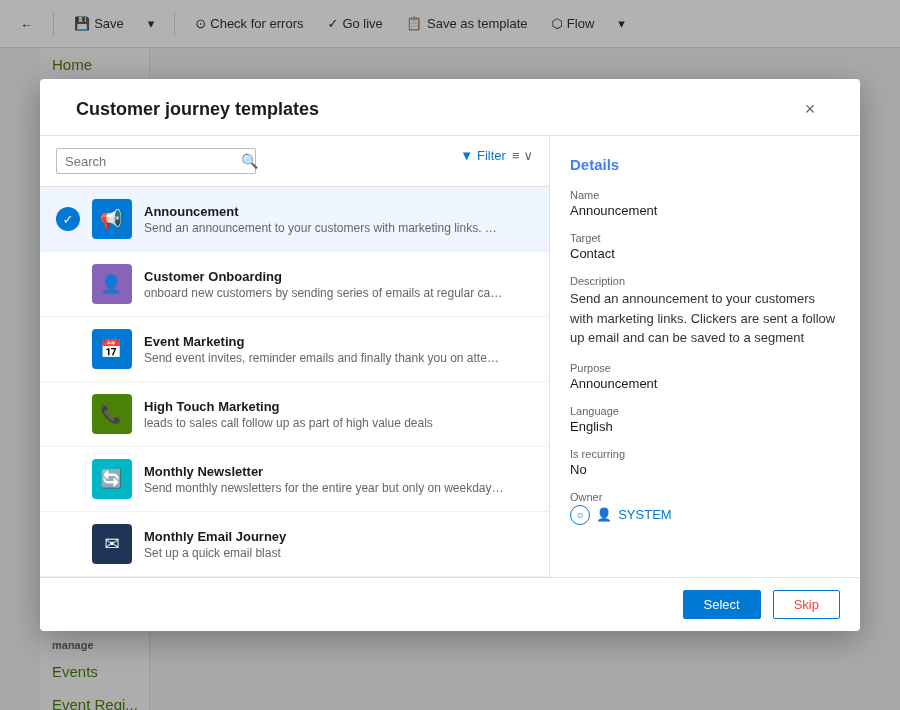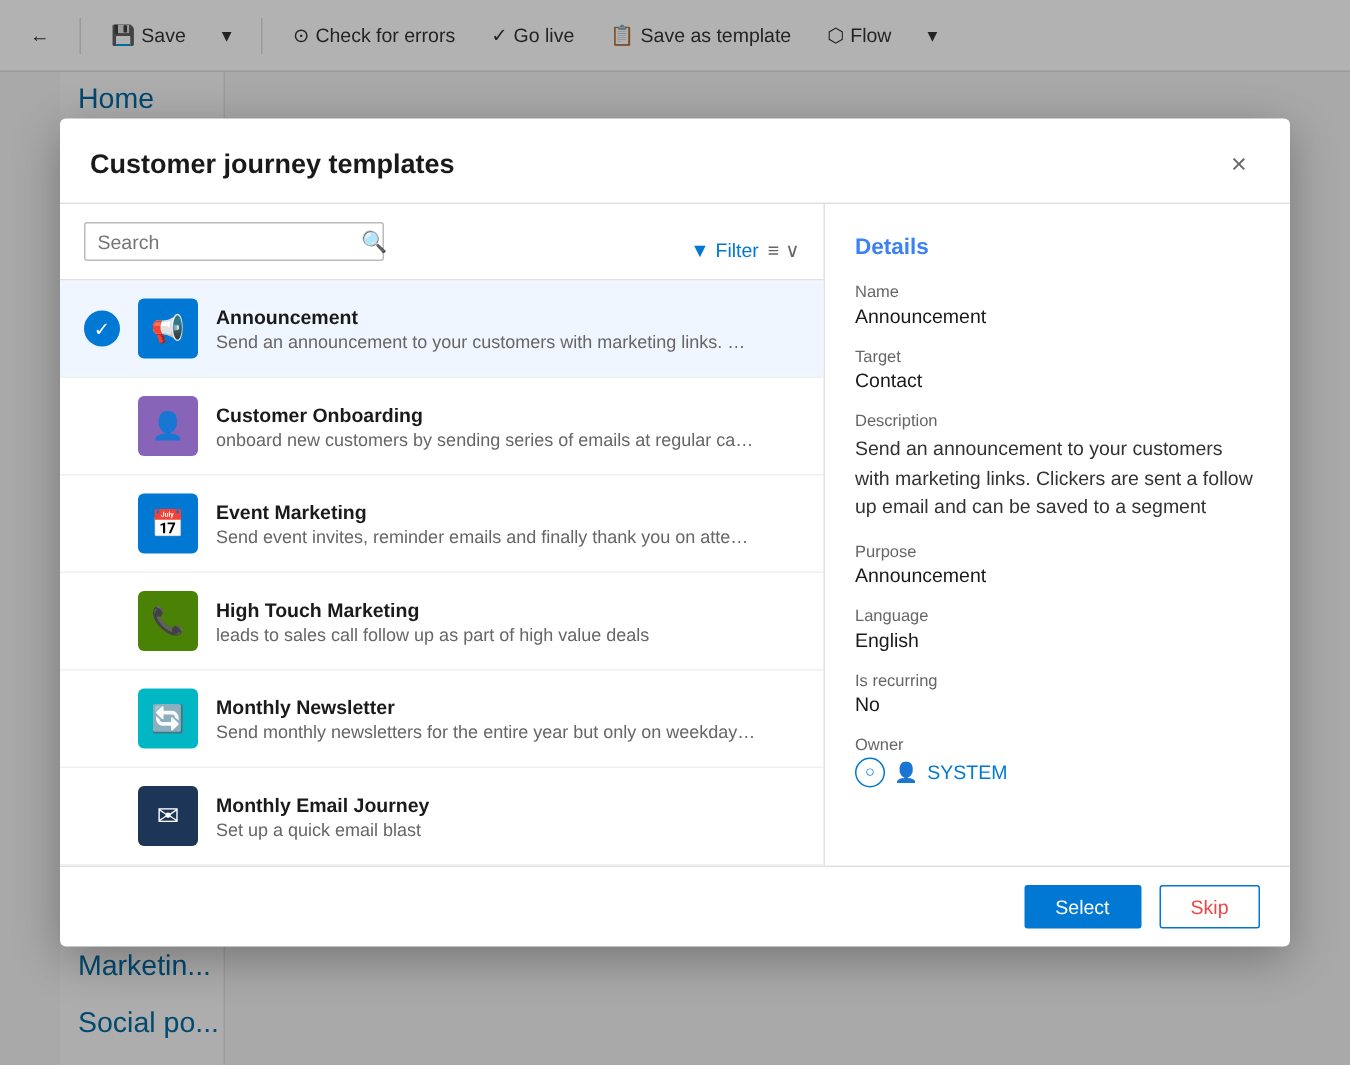--- a/index.html
+++ b/index.html
@@ -55,22 +55,22 @@
       left: 40px;
       width: 110px;
       bottom: 0;
       background: #f8f8f8;
       border-right: 1px solid #e0e0e0;
       z-index: 1;
       overflow: hidden;
     }
     .nav-item {
       padding: 8px 12px;
-      font-size: 19px;
-      color: #0369a1;
+      font-size: 15px;
+      color: #4d7c0f;
       cursor: pointer;
       white-space: nowrap;
       overflow: hidden;
     }
     .nav-section {
       padding: 12px 12px 4px;
       font-size: 11px;
       font-weight: 600;
       color: #666;
     }
@@ -97,21 +97,21 @@
       display: flex;
       flex-direction: column;
       max-height: 680px;
     }
 
     
     .modal-header {
       display: flex;
       align-items: center;
       justify-content: space-between;
-      padding: 16px 20px 12px;
+      padding: 16px 36px 12px;
       border-bottom: 1px solid #e0e0e0;
       flex-shrink: 0;
     }
     .modal-title {
       font-size: 18px;
       font-weight: 600;
       color: #1a1a1a;
     }
     .modal-close {
       width: 28px;
@@ -140,21 +140,21 @@
       display: flex;
       flex-direction: column;
       flex-shrink: 0;
     }
 
     
     .search-bar {
       padding: 12px 16px;
       border-bottom: 1px solid #e0e0e0;
       display: flex;
-      align-items: flex-end;
+      align-items: flex-start;
       justify-content: space-between;
     }
     .search-input-wrap {
       display: flex;
       align-items: center;
       border: 1px solid #bbb;
       border-radius: 2px;
       padding: 4px 8px;
       width: 200px;
       background: #fff;

